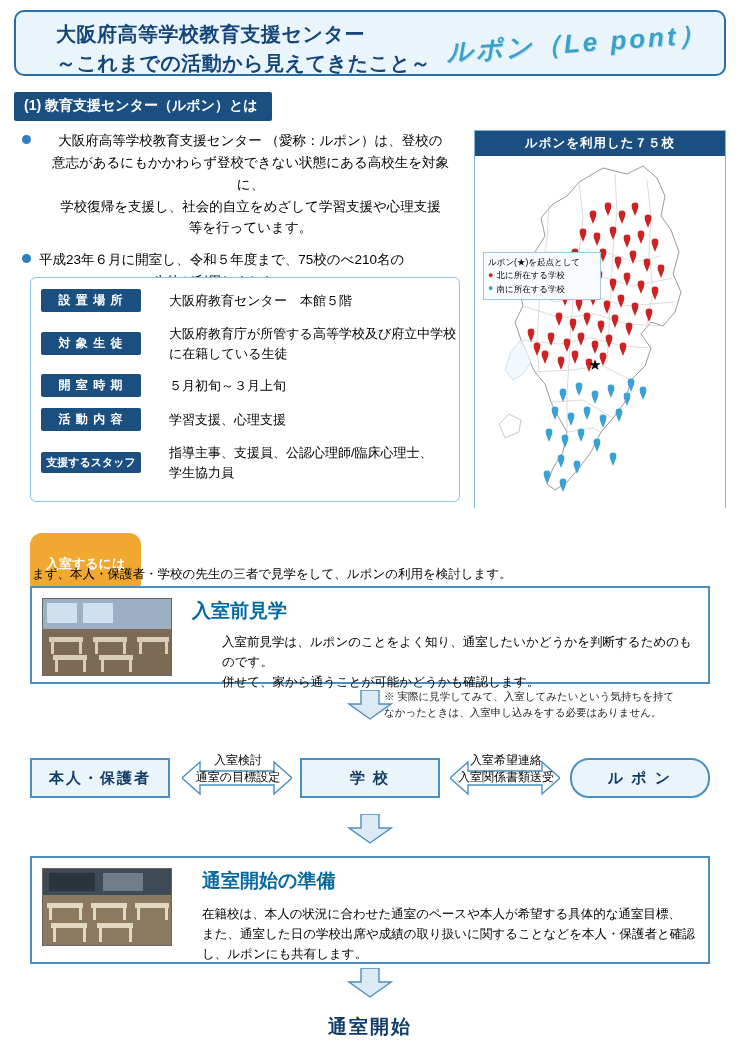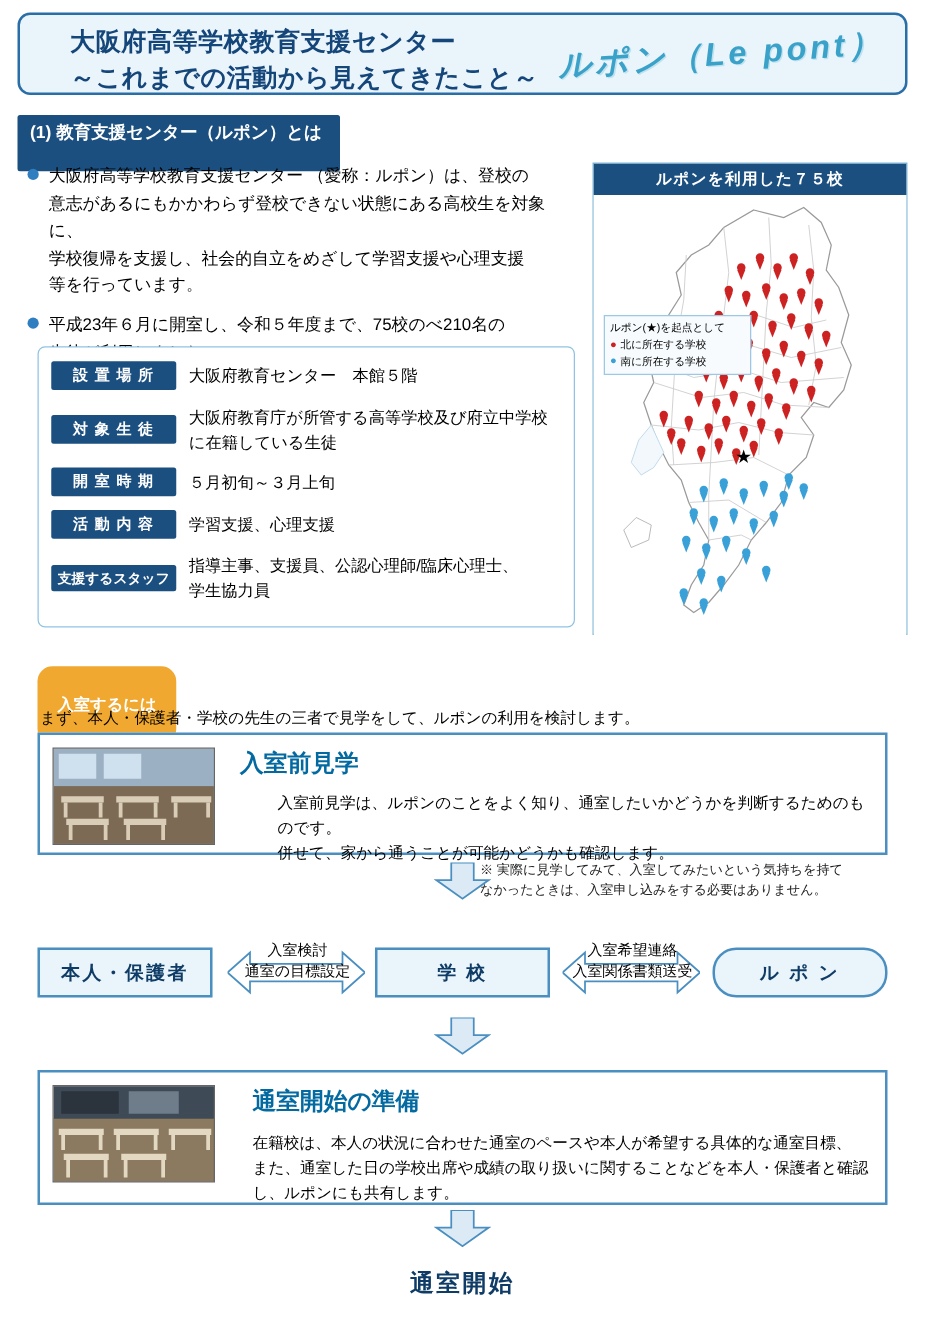--- a/index.html
+++ b/index.html
@@ -31,47 +31,47 @@
     font-style: italic; letter-spacing: 3px;
     transform: rotate(-4deg);
     text-shadow: 1px 1px 0 #bfe2ef;
   }
 
   
   .sec-head {
     position: absolute; left: 14px; top: 92px;
     background: #1b4f80; color: #fff;
     font-size: 14px; font-weight: bold;
-    padding: 5px 14px 22px 10px;
+    padding: 5px 14px 6px 10px;
     border-radius: 2px;
   }
 
   
-  .bullets { position: absolute; left: 22px; top: 130px; width: 440px; }
+  .bullets { position: absolute; left: 22px; top: 130px; width: 440px; text-align: center; }
   .bullet { display: flex; align-items: flex-start; margin-bottom: 10px; }
   .bullet .dot {
     width: 9px; height: 9px; border-radius: 50%;
     background: #2f7ec0; margin-top: 5px; margin-right: 8px; flex: none;
   }
   .bullet .txt { font-size: 13.5px; line-height: 1.62; white-space: pre-line; }
 
   
   .info-box {
     position: absolute; left: 30px; top: 277px; width: 430px; height: 225px;
     border: 1px solid #8fc3e3; border-radius: 6px; background: #fff;
   }
   .info-row { display: flex; align-items: center; margin: 11px 0 0 10px; }
   .info-label {
     flex: none; width: 100px; text-align: center;
     background: #1b4f80; color: #fff; font-size: 12px; font-weight: bold;
     padding: 3px 0; border-radius: 2px; letter-spacing: 1px;
   }
   .info-label.small { font-size: 11px; letter-spacing: 0; }
   .info-val {
-    margin-left: 10px; font-size: 13px; line-height: 1.5;
+    margin-left: 28px; font-size: 13px; line-height: 1.5;
     white-space: pre-line; padding-top: 1px;
   }
 
   
   .map-panel {
     position: absolute; left: 474px; top: 130px; width: 252px; height: 378px;
     border: 1px solid #7fb6d8; background: #fff;
   }
   .map-title {
     background: #1b4f80; color: #fff; font-size: 12.5px; font-weight: bold;

